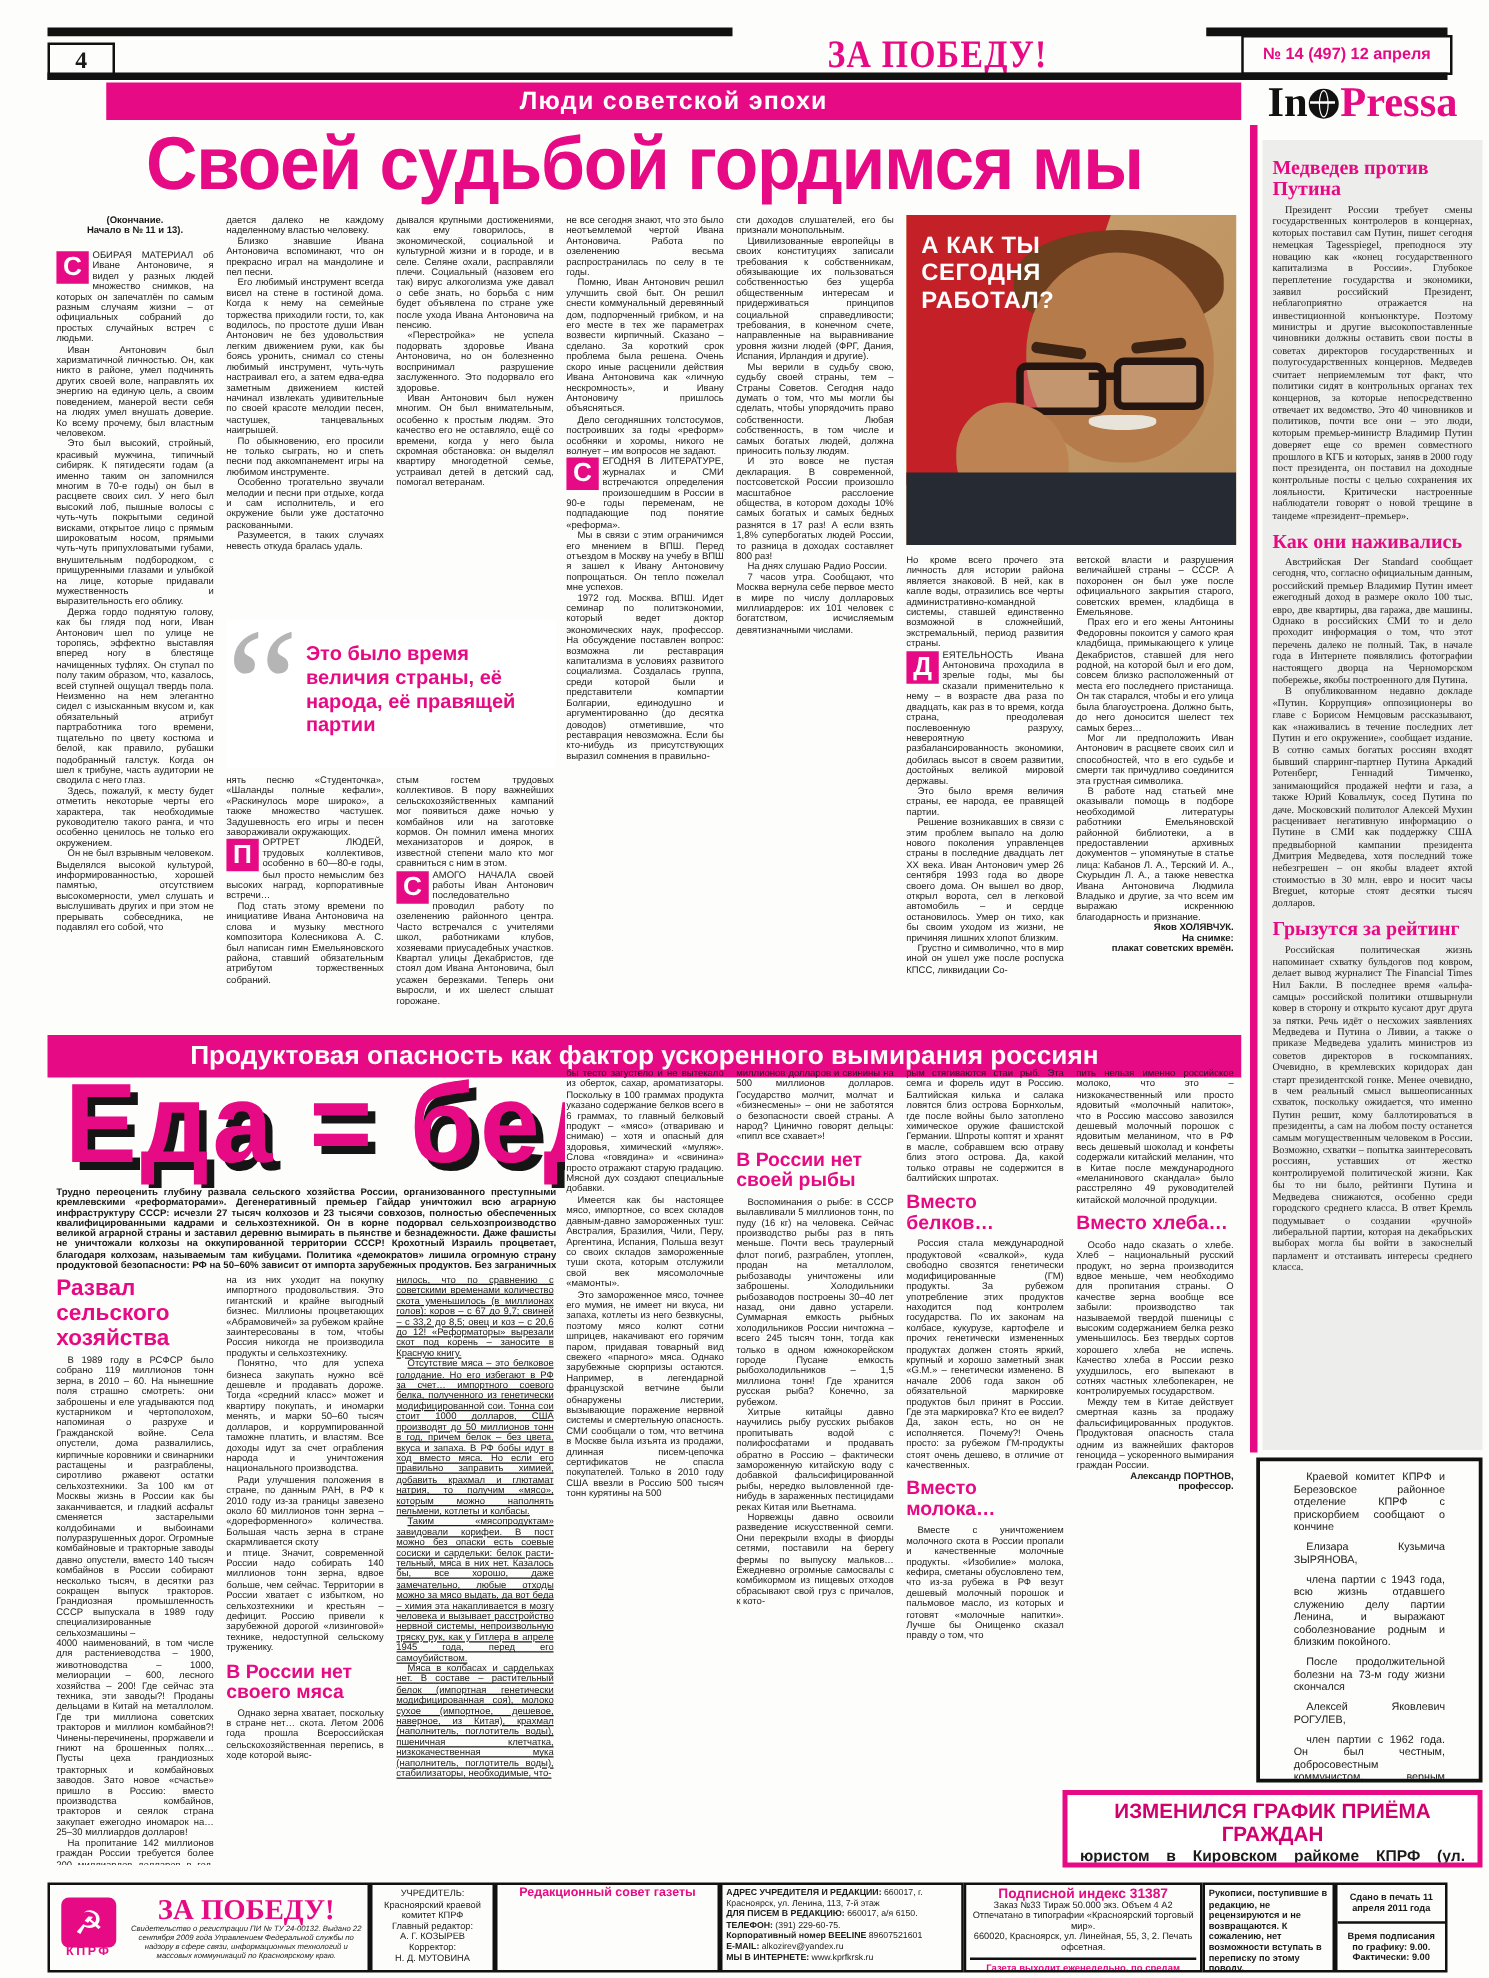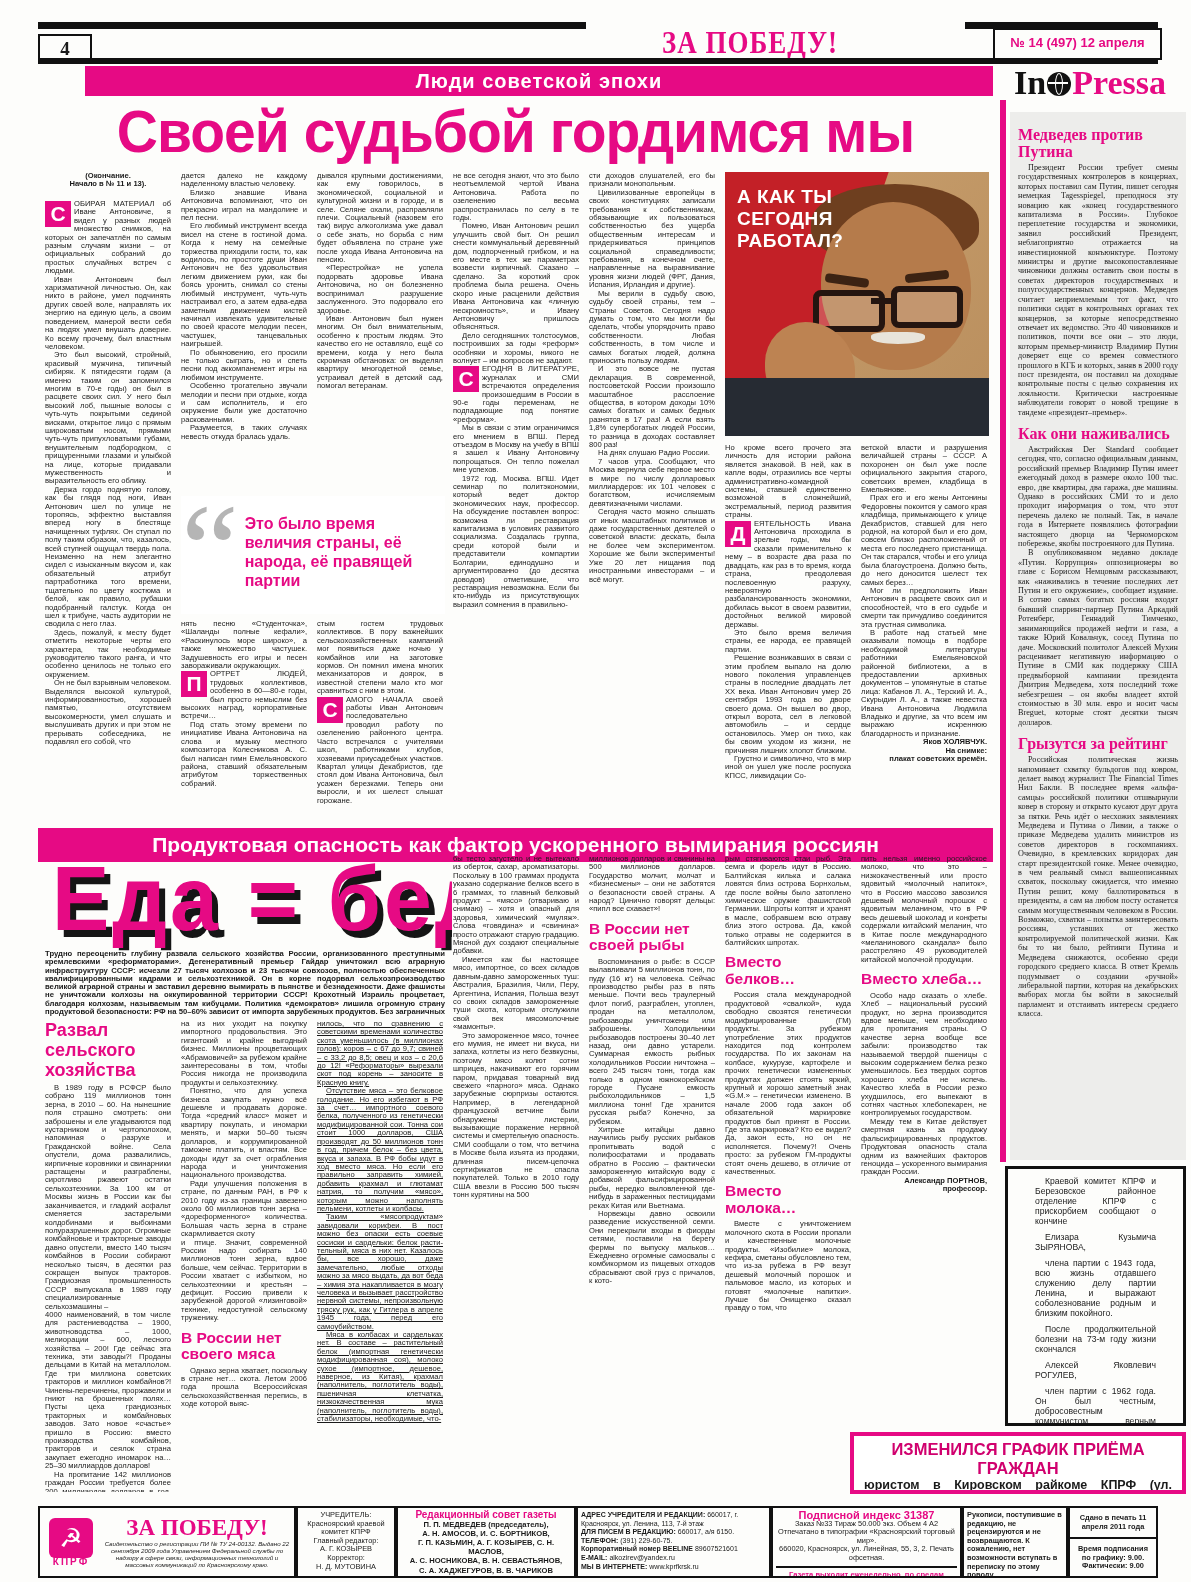--- a/index.html
+++ b/index.html
@@ -159,21 +159,20 @@
     <p>Мы в связи с этим ограничимся его мнением в ВПШ. Перед отъездом в Москву на учебу в ВПШ я зашел к Ивану Антоновичу попрощаться. Он тепло пожелал мне успехов.</p>
     <p>1972 год. Москва. ВПШ. Идет семинар по политэкономии, который ведет доктор экономических наук, профессор. На обсуждение поставлен вопрос: возможна ли реставрация капитализма в условиях развитого социализма. Создалась группа, среди которой были и представители компартии Болгарии, единодушно и аргументированно (до десятка доводов) отметившие, что реставрация невозможна. Если бы кто-нибудь из присутствующих выразил сомнения в правильно-</p>
   </div>
 <div class="abs col" style="left:589px;top:172px;width:126px;height:632px;">
     <p class="ni">сти доходов слушателей, его бы признали монопольным.</p>
     <p>Цивилизованные европейцы в своих конституциях записали требования к собственникам, обязывающие их пользоваться собственностью без ущерба общественным интересам и придерживаться принципов социальной справедливости; требования, в конечном счете, направленные на выравнивание уровня жизни людей (ФРГ, Дания, Испания, Ирландия и другие).</p>
     <p>Мы верили в судьбу свою, судьбу своей страны, тем – Страны Советов. Сегодня надо думать о том, что мы могли бы сделать, чтобы упорядочить право собственности. Любая собственность, в том числе и самых богатых людей, должна приносить пользу людям.</p>
     <p>И это вовсе не пустая декларация. В современной, постсоветской России произошло масштабное расслоение общества, в котором доходы 10% самых богатых и самых бедных разнятся в 17 раз! А если взять 1,8% супербогатых людей России, то разница в доходах составляет 800 раз!</p>
     <p>На днях слушаю Радио России.</p>
     <p>7 часов утра. Сообщают, что Москва вернула себе первое место в мире по числу долларовых миллиардеров: их 101 человек с богатством, исчисляемым девятизначными числами.</p>
-    <p>Сегодня часто можно слышать от иных масштабных политиков и даже государственных деятелей о советской власти: дескать, была не более чем экспериментом. Хорошие же были эксперименты! Уже 20 лет нищания под иностранными инвесторами – и всё могут.</p>
   </div>
 
 <div class="abs" id="poster" style="left:725px;top:172px;width:264px;height:264px;">
   <div class="red"></div>
   <div class="hair"></div>
   <div class="face"></div>
   <div class="brow" style="right:120px;top:104px;transform:rotate(8deg);"></div>
   <div class="brow" style="right:40px;top:100px;transform:rotate(-6deg);"></div>
   <div class="glasses">
     <div class="lens" style="left:0;top:0;"></div>
@@ -301,27 +300,20 @@
 <div class="abs fbox" id="fb2" style="left:296px;top:1506px;width:100px;height:72px;">
     <p class="b">УЧРЕДИТЕЛЬ:</p>
     <p>Красноярский краевой комитет КПРФ</p>
     <p class="b">Главный редактор:</p>
     <p>А. Г. КОЗЫРЕВ</p>
     <p class="b">Корректор:</p>
     <p>Н. Д. МУТОВИНА</p>
   </div>
 <div class="abs fbox" id="fb3" style="left:396px;top:1506px;width:180px;height:72px;">
   <div class="pinkhead">Редакционный совет газеты</div>
-  <div>
-      <p>П. П. МЕДВЕДЕВ (председатель),</p>
-      <p>А. Н. АМОСОВ, И. С. БОРТНИКОВ,</p>
-      <p>Г. П. КАЗЬМИН, А. Г. КОЗЫРЕВ, С. Н. МАСЛОВ,</p>
-      <p>А. С. НОСНИКОВА, В. Н. СЕВАСТЬЯНОВ,</p>
-      <p>С. А. ХАДЖЕГУРОВ, В. В. ЧАРИКОВ</p>
-    </div>
 </div>
 <div class="abs fbox" id="fb4" style="left:576px;top:1506px;width:195px;height:72px;">
     <p><b>АДРЕС УЧРЕДИТЕЛЯ И РЕДАКЦИИ:</b> 660017, г. Красноярск, ул. Ленина, 113, 7-й этаж</p>
     <p><b>ДЛЯ ПИСЕМ В РЕДАКЦИЮ:</b> 660017, а/я 6150.</p>
     <p><b>ТЕЛЕФОН:</b> (391) 229-60-75.</p>
     <p><b>Корпоративный номер BEELINE</b> 89607521601</p>
     <p><b>E-MAIL:</b> alkozirev@yandex.ru</p>
     <p><b>МЫ В ИНТЕРНЕТЕ:</b> www.kprfkrsk.ru</p>
   </div>
 <div class="abs fbox" id="fb5" style="left:771px;top:1506px;width:191px;height:72px;">

